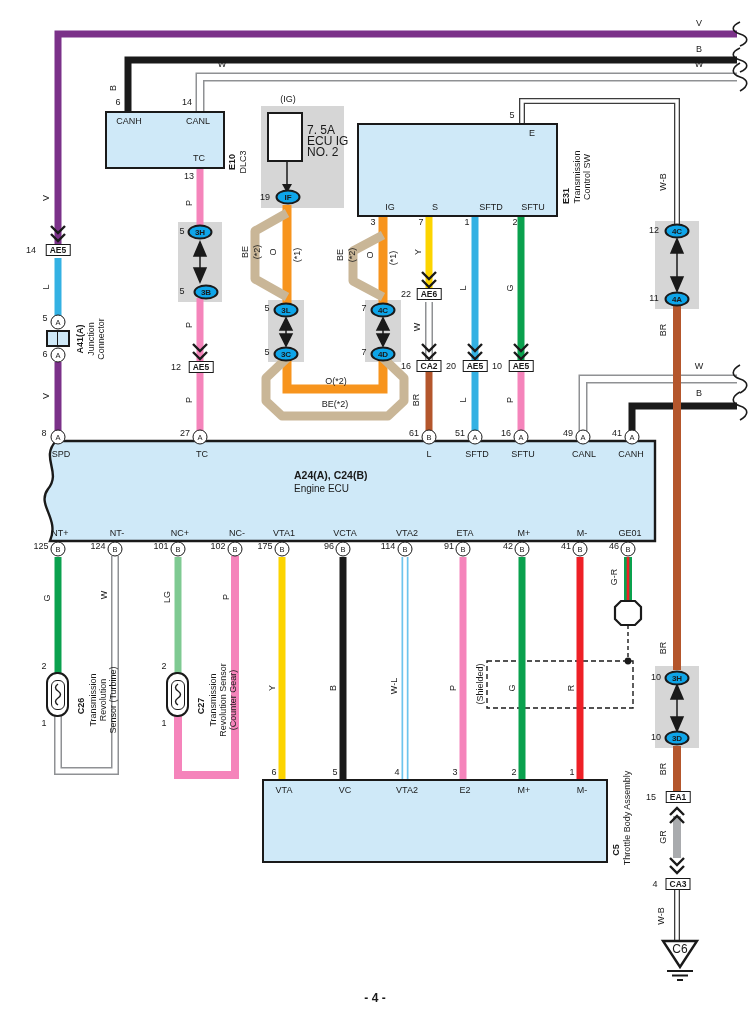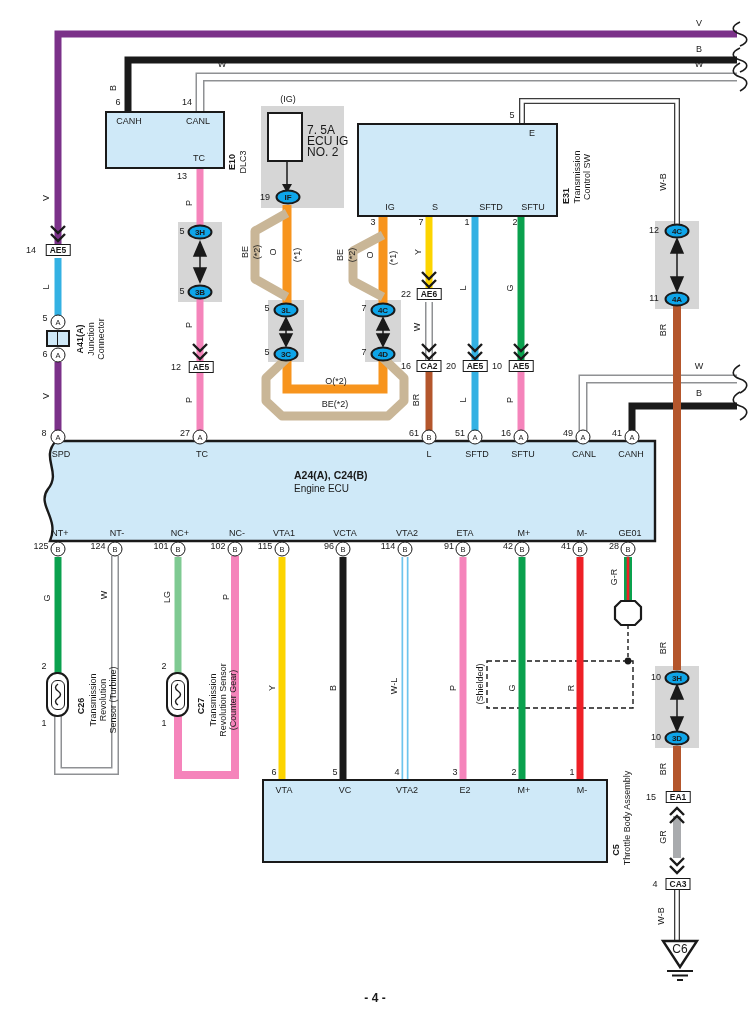--- a/index.html
+++ b/index.html
@@ -192,27 +192,27 @@
 
   <div class="rot" style="left:113px;top:88px">B</div>
   <div class="lbl" style="left:118px;top:102px">6</div>
   <div class="lbl" style="left:187px;top:102px">14</div>
   <div class="bx" style="left: 105px; top: 111px; width: 116px; height: 54px; background: rgb(207, 233, 248);"></div>
   <div class="lbl" style="left:129px;top:121px">CANH</div>
   <div class="lbl" style="left:198px;top:121px">CANL</div>
   <div class="lbl" style="left:199px;top:158px">TC</div>
   <div class="rot b" style="left:232px;top:162px">E10</div>
   <div class="rot" style="left:243px;top:162px">DLC3</div>
-  <div class="lbl" style="left:182px;top:176px">13</div>
+  <div class="lbl" style="left:189px;top:176px">13</div>
 
   <div class="rot" style="left:189px;top:203px">P</div>
   <div class="lbl" style="left:182px;top:231px">5</div>
   <div class="ov" style="left:200px;top:232px">3H</div>
   <div class="lbl" style="left:182px;top:291px">5</div>
-  <div class="ov" style="left:200px;top:292px">3B</div>
+  <div class="ov" style="left:206px;top:292px">3B</div>
   <div class="rot" style="left:189px;top:325px">P</div>
   <div class="lbl" style="left:176px;top:367px">12</div>
   <div class="cr" style="left:201px;top:367px">AE5</div>
   <div class="rot" style="left:189px;top:400px">P</div>
 
   <div class="lbl" style="left:288px;top:99px">(IG)</div>
   <div class="bx" style="left:267px;top:112px;width:32px;height:46px;background:#fff"></div>
   <div class="la" style="left:307px;top:124px">7. 5A</div>
   <div class="la" style="left:307px;top:135px">ECU IG</div>
   <div class="la" style="left:307px;top:146px">NO. 2</div>
@@ -316,33 +316,33 @@
   <div class="lbl" style="left:630px;top:533px">GE01</div>
 
   <div class="lbl" style="left:41px;top:546px">125</div>
   <div class="pc" style="left:58px;top:549px">B</div>
   <div class="lbl" style="left:98px;top:546px">124</div>
   <div class="pc" style="left:115px;top:549px">B</div>
   <div class="lbl" style="left:161px;top:546px">101</div>
   <div class="pc" style="left:178px;top:549px">B</div>
   <div class="lbl" style="left:218px;top:546px">102</div>
   <div class="pc" style="left:235px;top:549px">B</div>
-  <div class="lbl" style="left:265px;top:546px">115</div>
+  <div class="lbl" style="left:265px;top:546px">175</div>
   <div class="pc" style="left:282px;top:549px">B</div>
   <div class="lbl" style="left:329px;top:546px">96</div>
   <div class="pc" style="left:343px;top:549px">B</div>
   <div class="lbl" style="left:388px;top:546px">114</div>
   <div class="pc" style="left:405px;top:549px">B</div>
   <div class="lbl" style="left:449px;top:546px">91</div>
   <div class="pc" style="left:463px;top:549px">B</div>
   <div class="lbl" style="left:508px;top:546px">42</div>
   <div class="pc" style="left:522px;top:549px">B</div>
   <div class="lbl" style="left:566px;top:546px">41</div>
   <div class="pc" style="left:580px;top:549px">B</div>
-  <div class="lbl" style="left:614px;top:546px">28</div>
+  <div class="lbl" style="left:614px;top:546px">46</div>
   <div class="pc" style="left:628px;top:549px">B</div>
 
   <div class="rot" style="left:47px;top:598px">G</div>
   <div class="rot" style="left:104px;top:595px">W</div>
   <div class="lbl" style="left:44px;top:666px">2</div>
   <div class="cap" style="left:46px;top:672px;width:19px;height:41px">
     <div class="capin">
       <svg width="12" height="28" viewBox="0 0 12 28">
         <path d="M 6,3 q -5,3.5 0,7 q 5,3.5 0,7 q -5,3.5 0,7" fill="none" stroke="#1a1a1a" stroke-width="1.4"></path>
       </svg>

